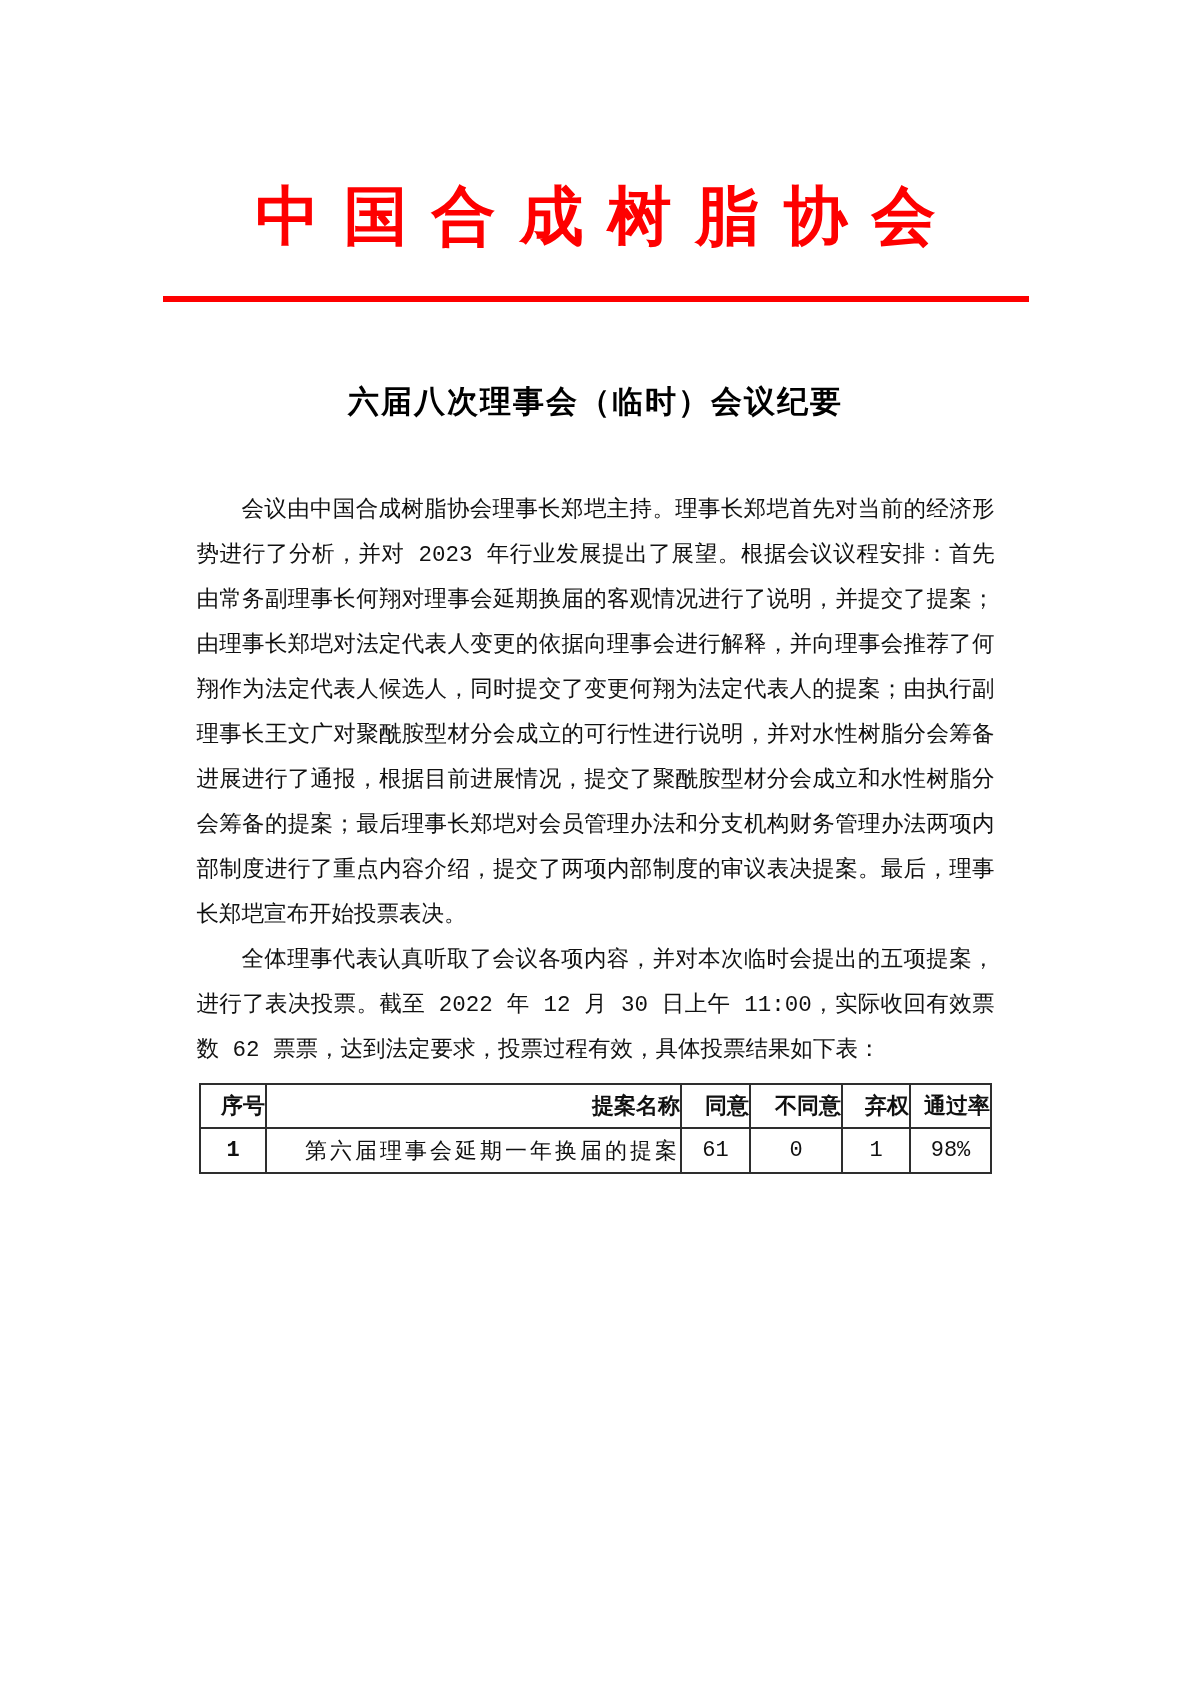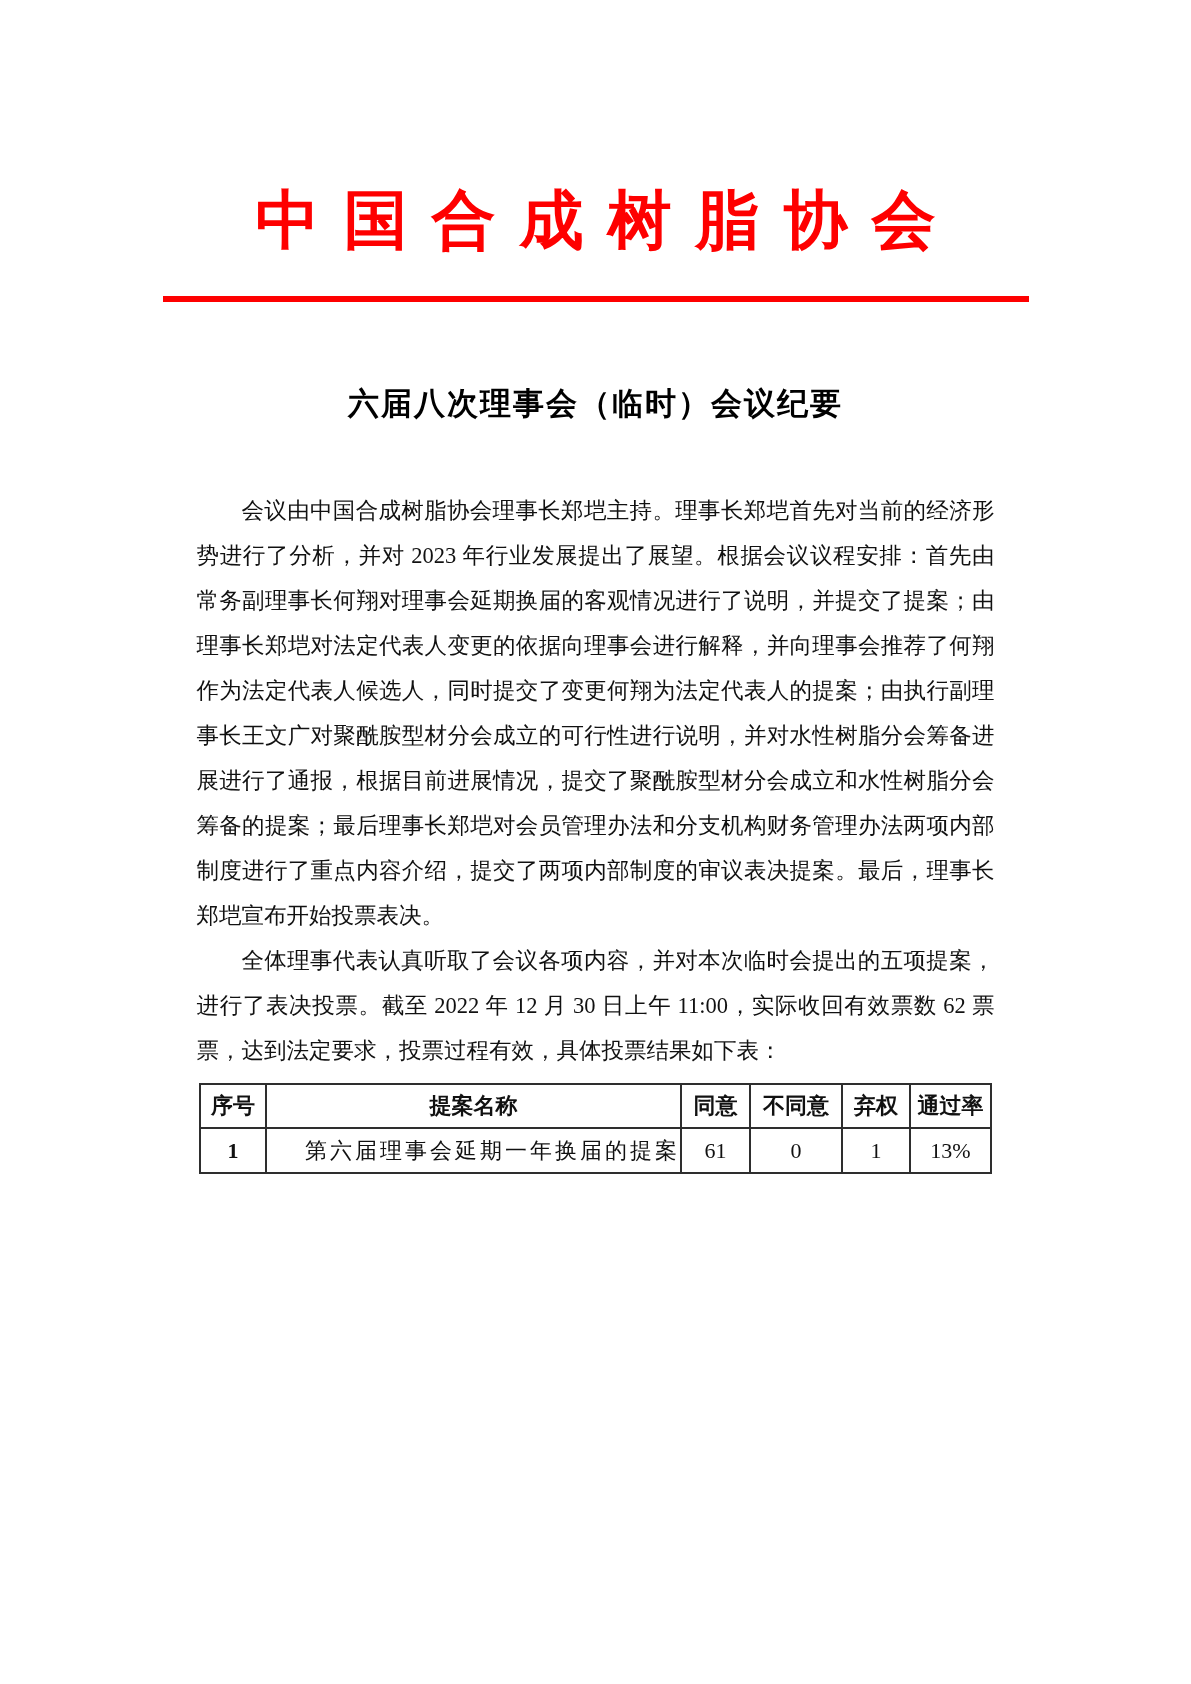--- a/index.html
+++ b/index.html
@@ -2,21 +2,21 @@
 <html><head>
 <meta charset="utf-8">
 <style>
   html, body { margin: 0; padding: 0; background: #ffffff; }
   .page {
     position: relative;
     width: 1191px;
     height: 1684px;
     margin: 0 auto;
     background: #ffffff;
-    font-family: Liberation Serif, serif;
+    font-family: Liberation Mono, monospace;
     color: #111111;
     overflow: hidden;
   }
   .org-name {
     margin: 0;
     padding-top: 186px;
     padding-left: 24px; 
     text-align: center;
     font-size: 64px;
     line-height: 70px;
@@ -71,21 +71,21 @@
     color: #111111;
   }
   table.vote-table th, table.vote-table td {
     border: 2px solid #2e2e2e;
     text-align: center;
     vertical-align: middle;
     padding: 0;
     overflow: hidden;
     white-space: nowrap;
   }
-  table.vote-table th { font-weight: bold; height: 42px; }
+  table.vote-table th { font-weight: bold; height: 42px; text-align: right; }
   table.vote-table td { height: 43px; font-weight: normal; }
   table.vote-table td.cell-index { font-weight: bold; }
   table.vote-table td.cell-proposal {
     text-align: right;
     padding-left: 4px;
     letter-spacing: 3px;
   }
   col.c-index    { width: 66px; }
   col.c-proposal { width: 415px; }
   col.c-agree    { width: 69px; }
@@ -129,18 +129,18 @@
         <th>通过率</th>
       </tr>
     </thead>
     <tbody>
       <tr>
         <td class="cell-index">1</td>
         <td class="cell-proposal">第六届理事会延期一年换届的提案</td>
         <td>61</td>
         <td>0</td>
         <td>1</td>
-        <td>13%</td>
+        <td>98%</td>
       </tr>
     </tbody>
   </table>
 
 </div>
 
 </body></html>

